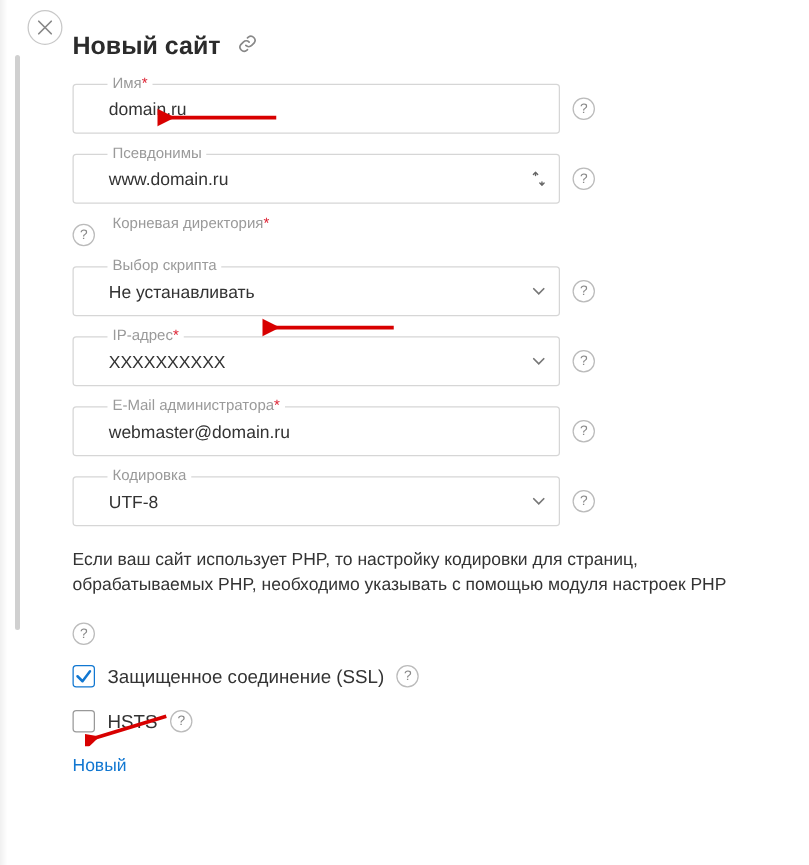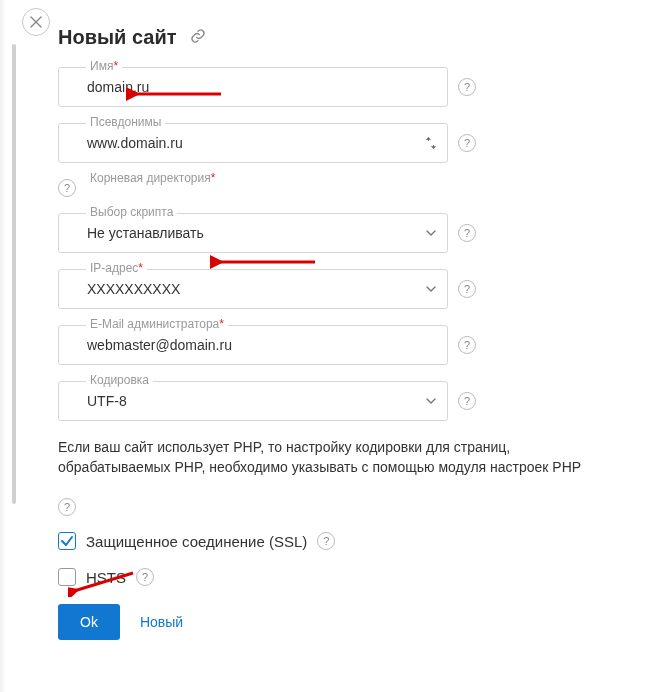--- a/index.html
+++ b/index.html
@@ -306,21 +306,20 @@
   </div>
 
   
   <div class="check-row">
     <div class="chk"></div>
     <span class="chk-label">HSTS</span>
     <div class="help">?</div>
   </div>
 
   <div class="btn-row">
-    <button class="btn-primary">Ok</button>
     <span class="btn-link">Новый</span>
   </div>
 </div>
 
 <div class="arrow" style="left:126px; top:82px;">
   <svg width="100" height="24">
       <defs>
         <marker id="ah1" markerWidth="10" markerHeight="10" refX="2" refY="5" orient="auto">
           <path d="M10 0 L0 5 L10 10 z" fill="#d80000"></path>
         </marker>

